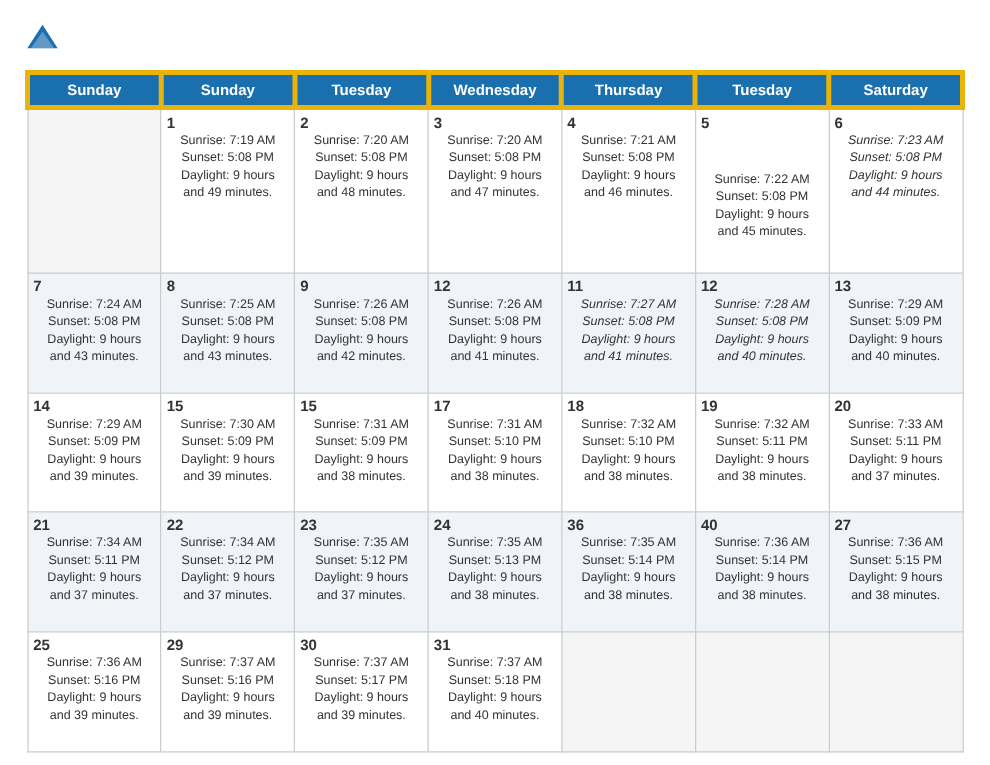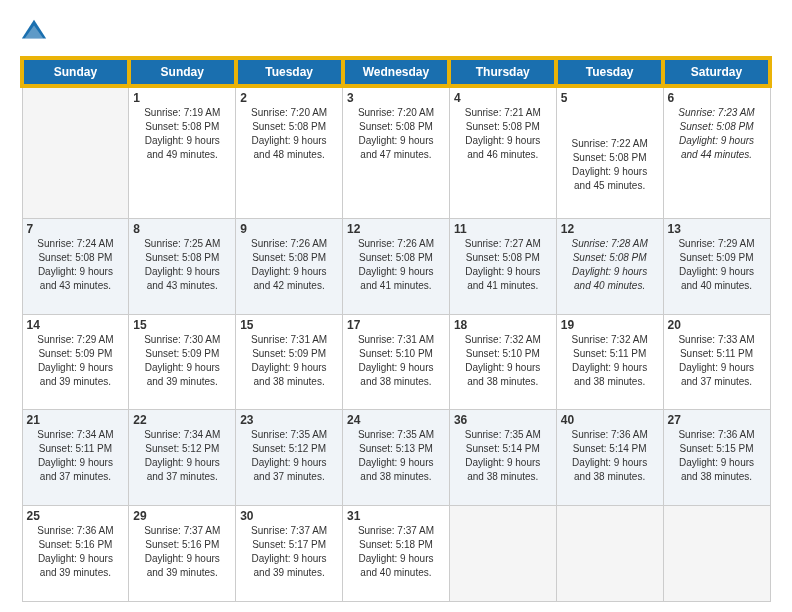--- a/index.html
+++ b/index.html
@@ -211,21 +211,21 @@
           </td>
           <td>
             <span class="day-num">12</span>
             <div class="day-info" style="white-space: pre-line;">Sunrise: 7:26 AM
 Sunset: 5:08 PM
 Daylight: 9 hours
 and 41 minutes.</div>
           </td>
           <td>
             <span class="day-num">11</span>
-            <div class="day-info" style="white-space: pre-line;">Sunrise: 7:27 AM
+            <div class="day-info" style="white-space: pre-line; font-style: italic;">Sunrise: 7:27 AM
 Sunset: 5:08 PM
 Daylight: 9 hours
 and 41 minutes.</div>
           </td>
           <td>
             <span class="day-num">12</span>
             <div class="day-info" style="white-space: pre-line; font-style: italic;">Sunrise: 7:28 AM
 Sunset: 5:08 PM
 Daylight: 9 hours
 and 40 minutes.</div>

